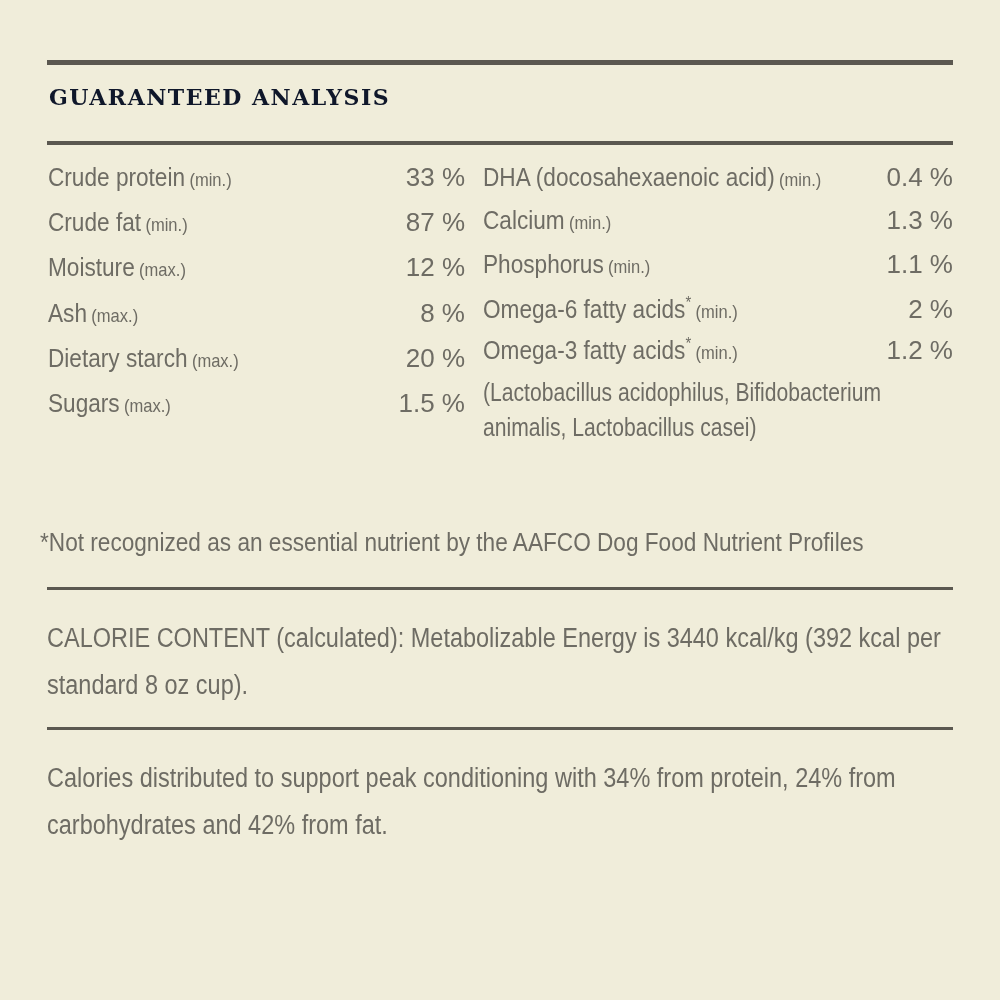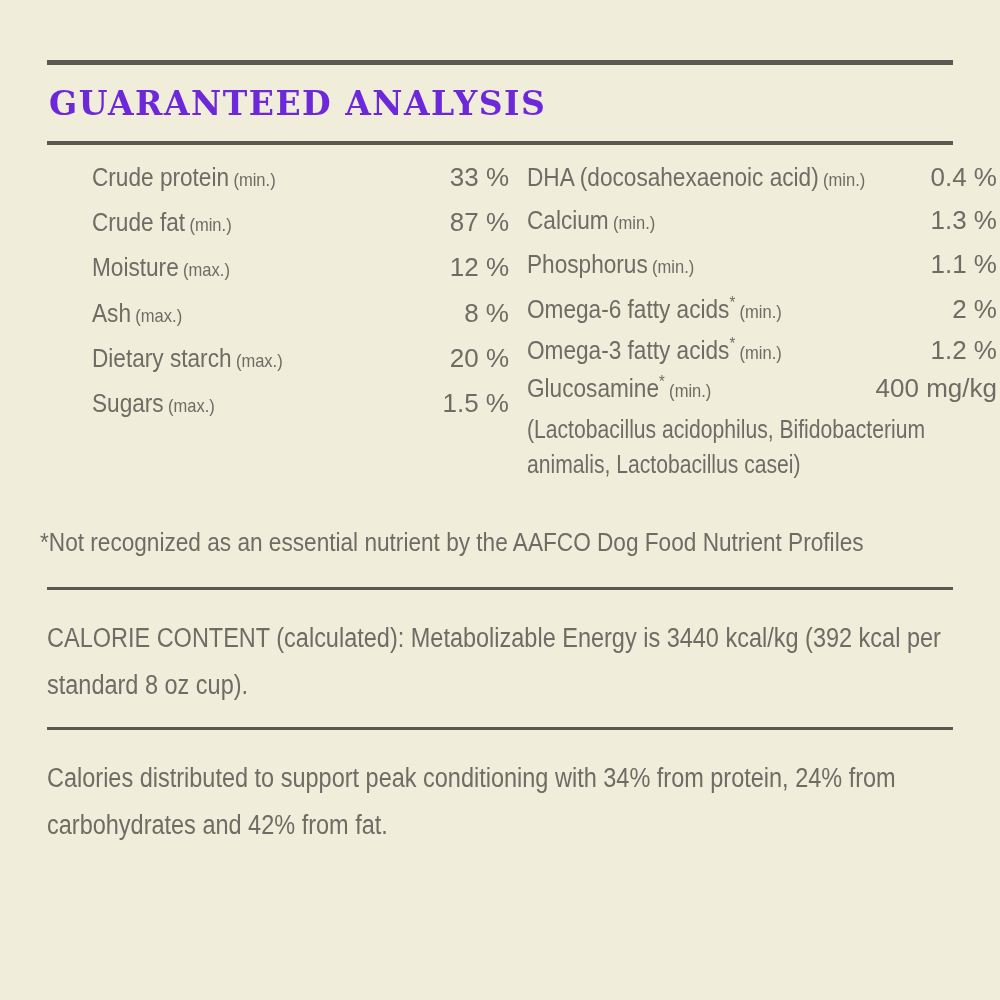--- a/index.html
+++ b/index.html
@@ -13,26 +13,26 @@
   .rule { position: absolute; left: 47px; width: 906px; background: #5b5850; }
   .rule-top    { top: 60px;  height: 5px; }
   .rule-title  { top: 141px; height: 4px; }
   .rule-mid1   { top: 587px; height: 3px; }
   .rule-mid2   { top: 727px; height: 3px; }
 
   .title {
     position: absolute; left: 49px; top: 84px;
     font-family: "DejaVu Serif", serif;
     font-weight: bold;
-    font-size: 33px;
+    font-size: 22px;
     letter-spacing: 1.5px;
-    color: #6d28d9;
+    color: #0f172a;
   }
 
-  .col { position: absolute; top: 154px; margin-left: 44px; }
+  .col { position: absolute; top: 154px; }
   .col-left  { left: 48px;  width: 417px; }
   .col-right { left: 483px; width: 470px; }
 
   .row { position: relative; }
   .col-left  .row { height: 45.3px; }
   .col-right .row:nth-child(1) { height: 45px; }
   .col-right .row:nth-child(2) { height: 42px; }
   .col-right .row:nth-child(3) { height: 45px; }
   .col-right .row:nth-child(4) { height: 45px; }
   .col-right .row:nth-child(5) { height: 38px; }
@@ -138,24 +138,20 @@
     <span class="val">1.1 %</span>
   </div>
   <div class="row">
     <span class="lbl"><span>Omega-6 fatty acids</span><sup class="ast">*</sup><span class="qual">(min.)</span></span>
     <span class="val">2 %</span>
   </div>
   <div class="row">
     <span class="lbl"><span>Omega-3 fatty acids</span><sup class="ast">*</sup><span class="qual">(min.)</span></span>
     <span class="val">1.2 %</span>
   </div>
-  <div class="row">
-    <span class="lbl"><span>Glucosamine</span><sup class="ast">*</sup><span class="qual">(min.)</span></span>
-    <span class="val">400 mg/kg</span>
-  </div>
   <div class="species">(Lactobacillus acidophilus, Bifidobacterium animalis, Lactobacillus casei)</div>
 </div>
 
 <div class="footnote">*Not recognized as an essential nutrient by the AAFCO Dog Food Nutrient Profiles</div>
 
 <div class="rule rule-mid1"></div>
 
 <p class="para para-calories">CALORIE CONTENT (calculated): Metabolizable Energy is 3440 kcal/kg (392 kcal per standard 8 oz cup).</p>
 
 <div class="rule rule-mid2"></div>

